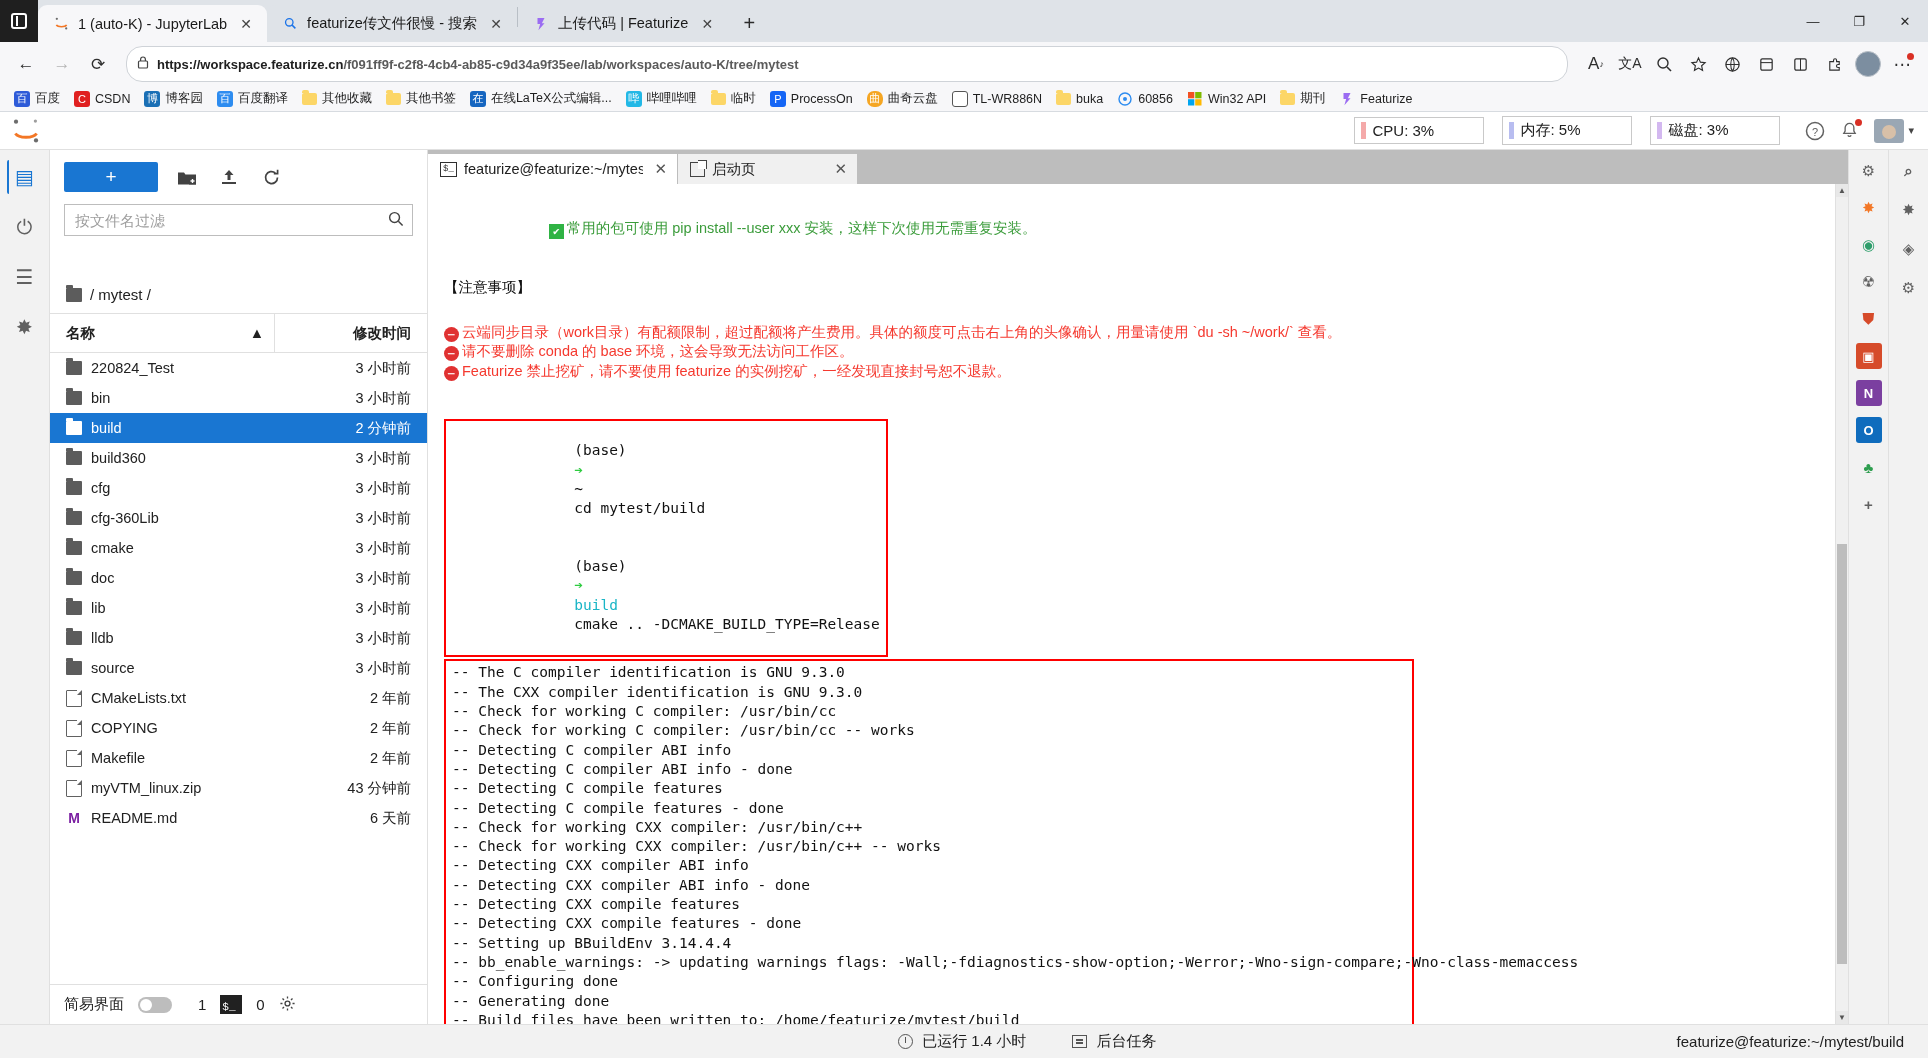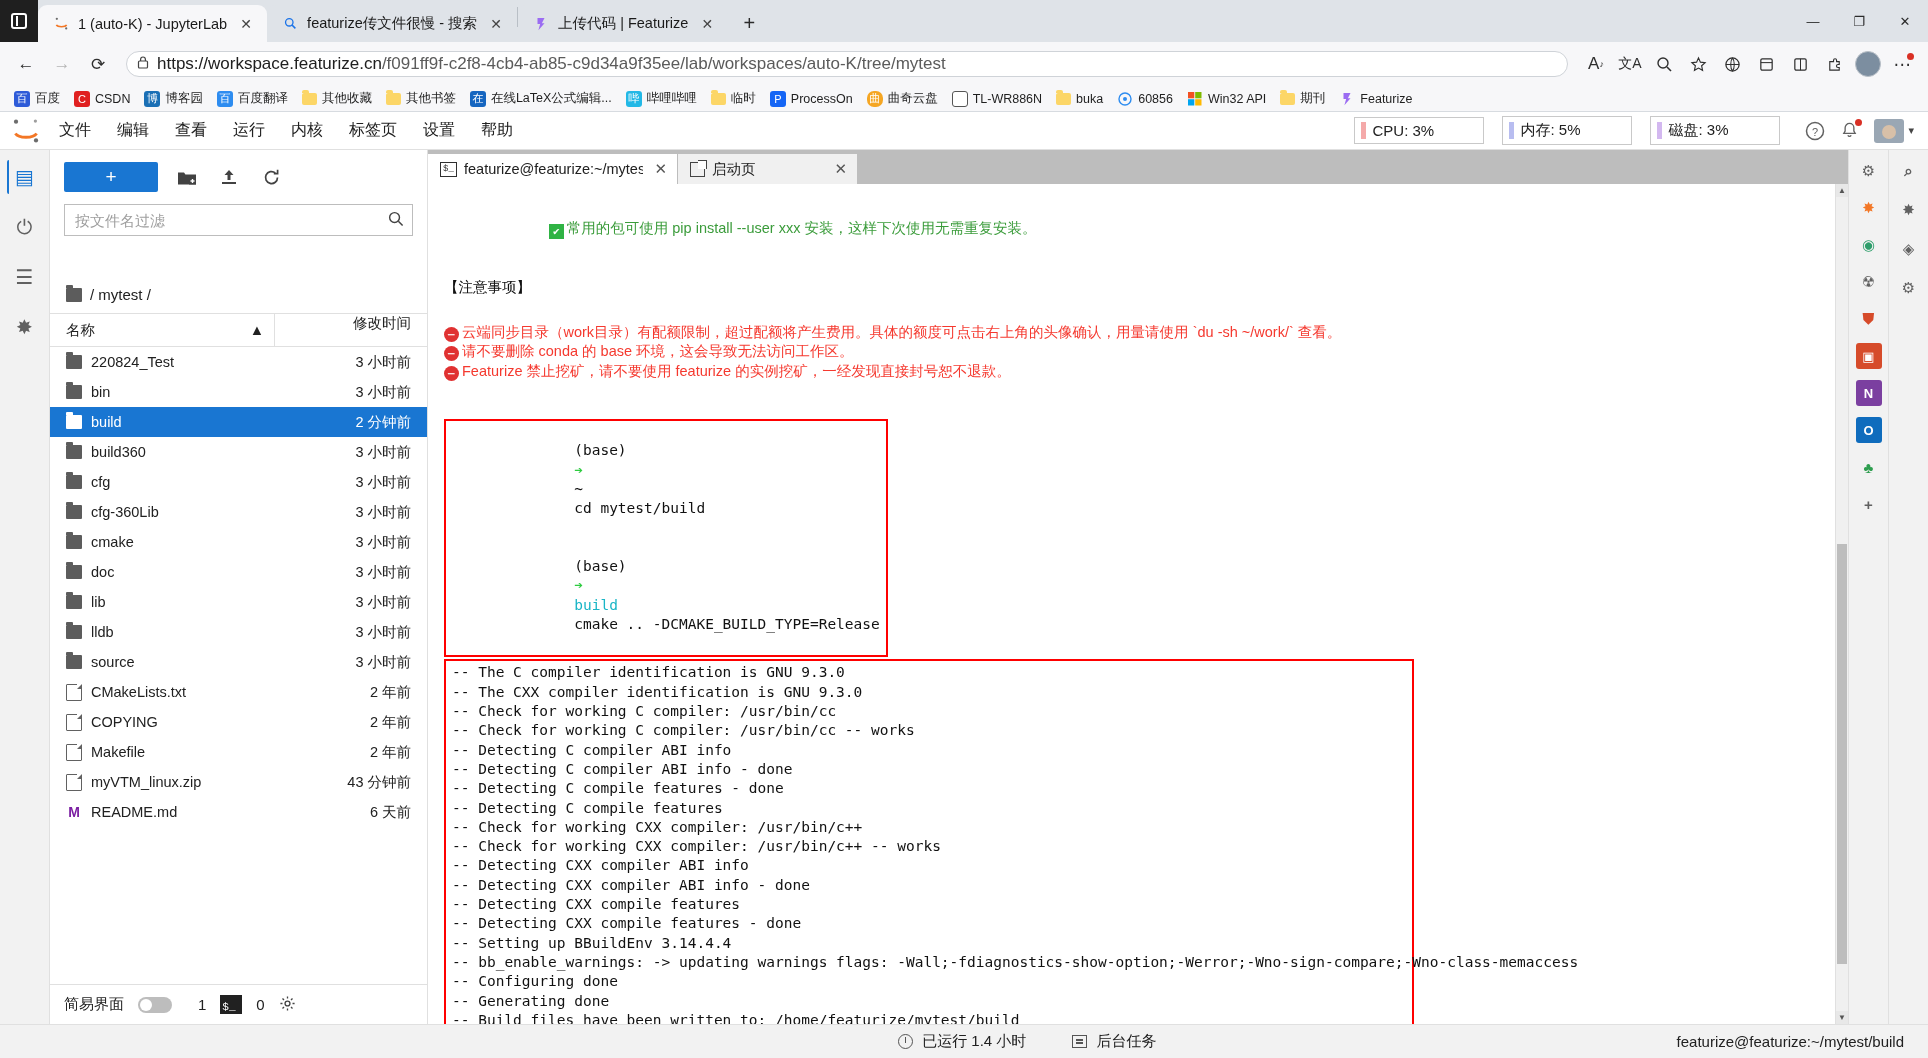--- a/index.html
+++ b/index.html
@@ -45,23 +45,23 @@
   .navbar {
     height:44px; background:#f7f7f9; display:flex; align-items:center;
     padding:0 10px; gap:4px;
   }
   .navicon {
     width:32px;height:32px;border-radius:50%;display:flex;align-items:center;
     justify-content:center;font-size:17px;color:#2f2f2f;flex:0 0 32px;
   }
   .navicon.dim{color:#b5b5b5;}
   .omnibox {
-    flex:1; height:26px; background:#fff; border:1px solid #cfd3d8; border-radius:16px;
+    flex:1; height:36px; background:#fff; border:1px solid #cfd3d8; border-radius:16px;
     display:flex; align-items:center; padding:0 10px; margin:0 8px; gap:8px;
-    font-size:17px; color:#202020;
+    font-size:13px; color:#202020;font-weight:bold;
   }
   .omnibox .lock{font-size:12px;color:#444;}
   .omnibox .url{white-space:nowrap;overflow:hidden;}
   .omnibox .url .dim{color:#5b5b5b;}
   .navright{display:flex;align-items:center;gap:2px;}
   .avatar-nav{width:26px;height:26px;border-radius:50%;background:#7c8ea0;border:1px solid #b9c0c8;}
   .redbadge{position:relative;}
   .redbadge:after{content:"";position:absolute;right:4px;top:5px;width:7px;height:7px;border-radius:50%;background:#d93025;}
 
   .bookmarks{
@@ -99,21 +99,21 @@
 
   
   .filebrowser{width:378px;background:#fff;border-right:1px solid #e0e0e0;display:flex;flex-direction:column;min-width:0;}
   .fb-toolbar{height:54px;display:flex;align-items:center;padding:0 14px;gap:16px;}
   .newbtn{background:#1976d2;color:#fff;border:none;border-radius:2px;height:30px;width:94px;font-size:19px;display:flex;align-items:center;justify-content:center;}
   .fbicon{width:26px;height:26px;display:flex;align-items:center;justify-content:center;color:#424242;font-size:17px;}
   .fb-filter{margin:0 14px 10px 14px;height:32px;border:1px solid #bdbdbd;display:flex;align-items:center;padding:0 8px;}
   .fb-filter input{border:none;outline:none;flex:1;font-size:15px;font-family:inherit;color:#212121;}
   .fb-filter input::placeholder{color:#9e9e9e;}
   .fb-crumb{display:flex;align-items:center;gap:8px;padding:4px 16px 10px 16px;font-size:15px;color:#212121;margin-top:36px;}
-  .fb-head{display:flex;border-top:1px solid #e0e0e0;border-bottom:1px solid #e0e0e0;height:34px;font-weight:normal;font-size:14.5px;color:#212121;}
+  .fb-head{display:flex;border-top:1px solid #e0e0e0;border-bottom:1px solid #e0e0e0;height:40px;align-items:center;font-weight:bold;font-size:14.5px;color:#212121;}
   .fb-head .c1{flex:1;padding-left:16px;display:flex;align-items:center;justify-content:space-between;padding-right:10px;border-right:1px solid #e0e0e0;height:100%;}
   .fb-head .c2{width:152px;text-align:right;padding-right:16px;}
   .fb-list{flex:1;overflow:hidden;}
   .fb-row{display:flex;align-items:center;height:30px;font-size:14.5px;color:#212121;}
   .fb-row.sel{background:#1976d2;color:#fff;}
   .fb-row .nm{flex:1;display:flex;align-items:center;gap:9px;padding-left:16px;min-width:0;}
   .fb-row .nm span.t{white-space:nowrap;overflow:hidden;text-overflow:ellipsis;}
   .fb-row .tm{width:152px;text-align:right;padding-right:16px;white-space:nowrap;}
   .ficon{width:16px;height:14px;flex:0 0 16px;}
   .ficon.folder{background:#5c5c5c;border-radius:1px;position:relative;}
@@ -371,30 +371,20 @@
 
   <div class="jmenubar">
     <div class="jlogo">
       <svg width="30" height="30" viewBox="0 0 24 24">
           <path d="M3.5 14c2.6 4 14.4 4 17 0" fill="none" stroke="#f37726" stroke-width="2.3"></path>
           <circle cx="4" cy="4.5" r="1.7" fill="#6c6c6c"></circle>
           <circle cx="20" cy="19.5" r="1.7" fill="#6c6c6c"></circle>
           <circle cx="19.5" cy="4" r="1.3" fill="#9e9e9e"></circle>
         </svg>
     </div>
-    <div id="jmenus" style="display:flex">
-        <div class="jmenu">文件</div>
-        <div class="jmenu">编辑</div>
-        <div class="jmenu">查看</div>
-        <div class="jmenu">运行</div>
-        <div class="jmenu">内核</div>
-        <div class="jmenu">标签页</div>
-        <div class="jmenu">设置</div>
-        <div class="jmenu">帮助</div>
-      </div>
     <div class="jspacer"></div>
     <div id="resboxes" style="display:flex;align-items:center">
         <div class="resbox">
           <span class="resbar" style="background: rgb(244, 169, 169);"></span>
           <span>CPU: 3%</span>
         </div>
         <div class="resbox">
           <span class="resbar" style="background: rgb(184, 189, 240);"></span>
           <span>内存: 5%</span>
         </div>
@@ -654,22 +644,22 @@
           </div>
 
           <div class="redbox" style="margin-top:2px;padding:2px 6px 4px 6px;width:970px;max-width:970px;">
             <div id="outlines">
                 <div class="term-line">-- The C compiler identification is GNU 9.3.0</div>
                 <div class="term-line">-- The CXX compiler identification is GNU 9.3.0</div>
                 <div class="term-line">-- Check for working C compiler: /usr/bin/cc</div>
                 <div class="term-line">-- Check for working C compiler: /usr/bin/cc -- works</div>
                 <div class="term-line">-- Detecting C compiler ABI info</div>
                 <div class="term-line">-- Detecting C compiler ABI info - done</div>
+                <div class="term-line">-- Detecting C compile features</div>
                 <div class="term-line">-- Detecting C compile features - done</div>
-                <div class="term-line">-- Detecting C compile features</div>
                 <div class="term-line">-- Check for working CXX compiler: /usr/bin/c++</div>
                 <div class="term-line">-- Check for working CXX compiler: /usr/bin/c++ -- works</div>
                 <div class="term-line">-- Detecting CXX compiler ABI info</div>
                 <div class="term-line">-- Detecting CXX compiler ABI info - done</div>
                 <div class="term-line">-- Detecting CXX compile features</div>
                 <div class="term-line">-- Detecting CXX compile features - done</div>
                 <div class="term-line">-- Setting up BBuildEnv 3.14.4.4</div>
                 <div class="term-line">-- bb_enable_warnings: -&gt; updating warnings flags: -Wall;-fdiagnostics-show-option;-Werror;-Wno-sign-compare;-Wno-class-memaccess</div>
                 <div class="term-line">-- Configuring done</div>
                 <div class="term-line">-- Generating done</div>

